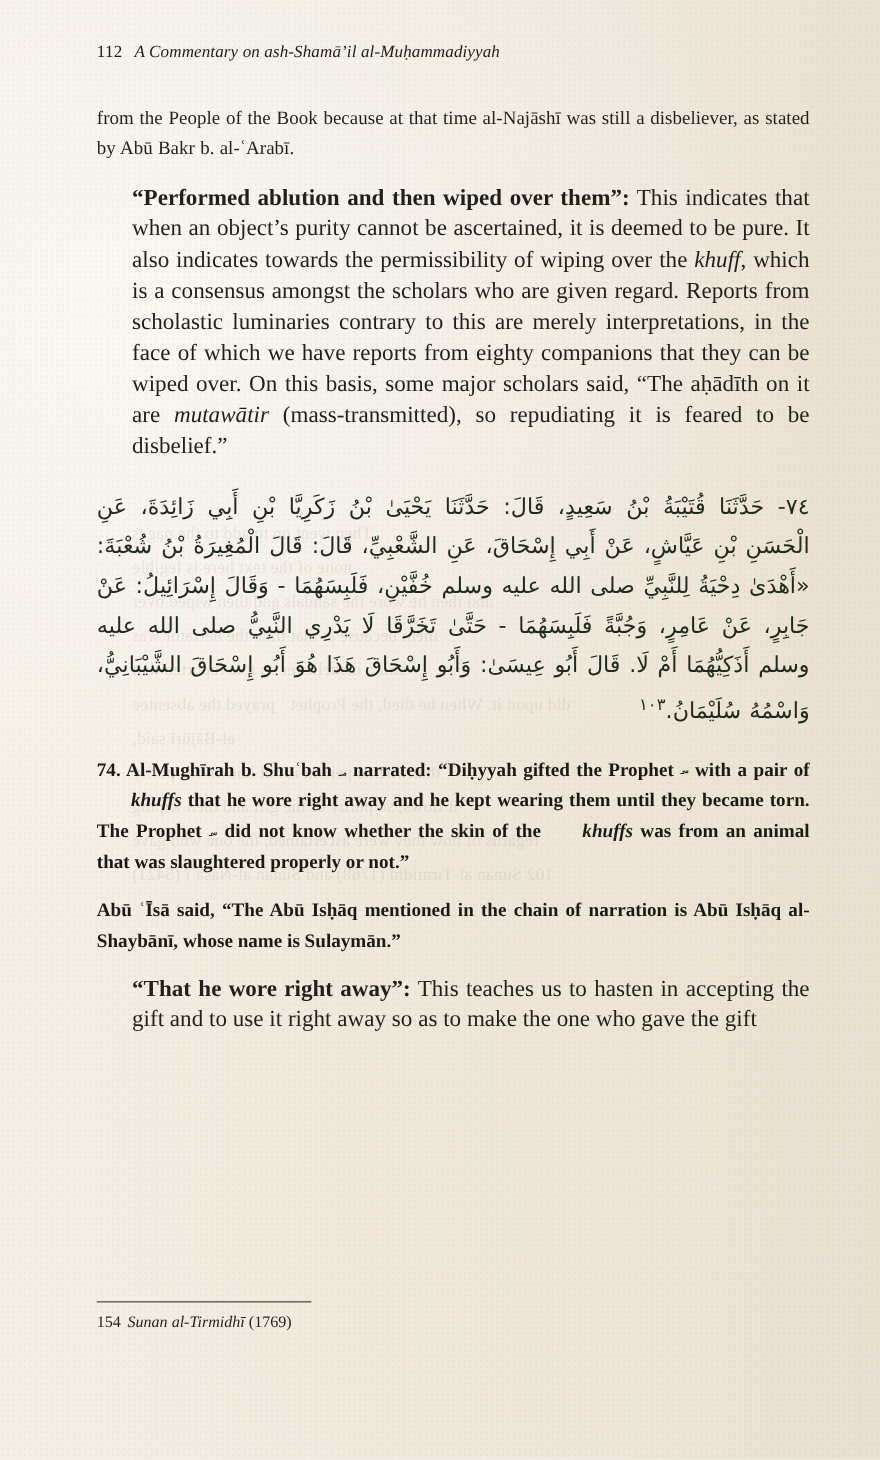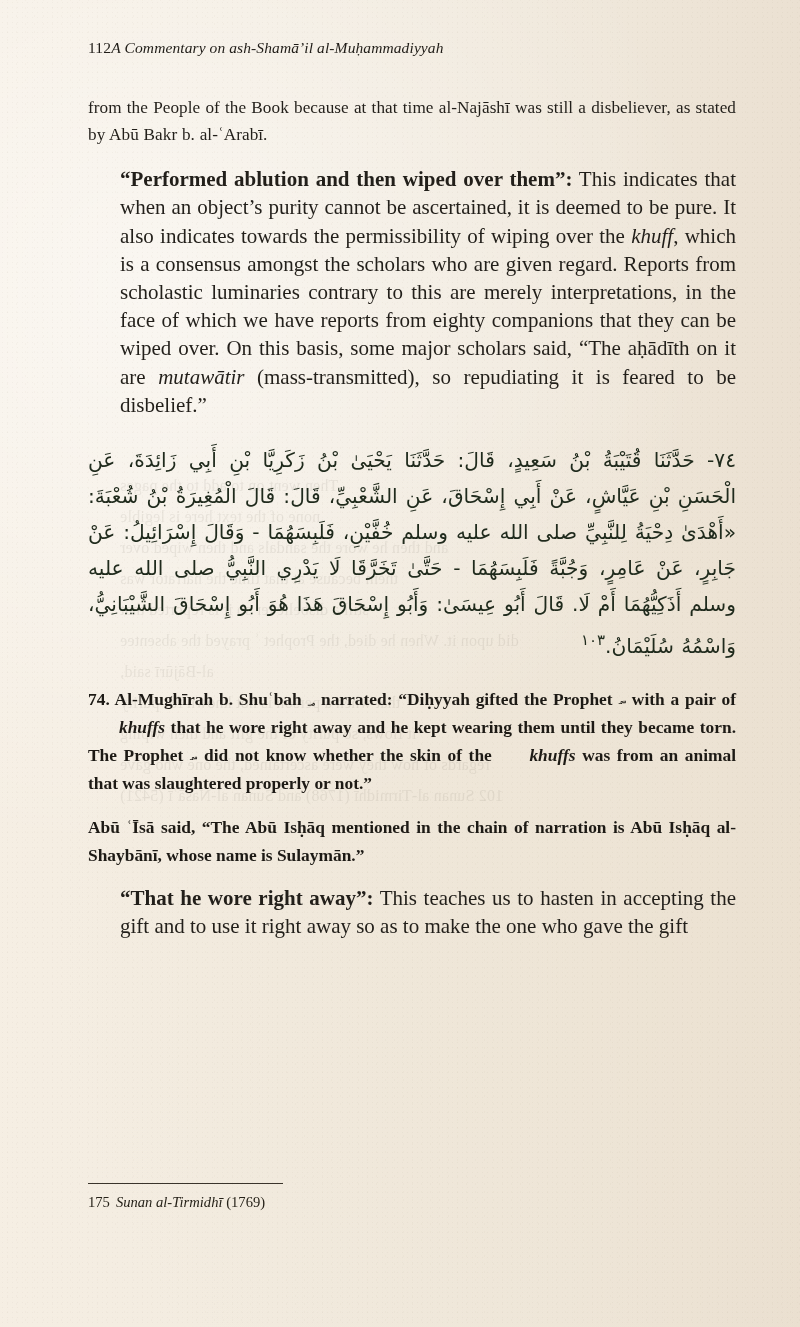--- a/index.html
+++ b/index.html
@@ -69,20 +69,21 @@
   
   .runhead {
     font-size: 15.5px;
     line-height: 20px;
     color: #1f1c17;
     white-space: nowrap;
     margin-bottom: 37px;
   }
   .runhead .folio {
     font-style: normal;
+    margin-right: 11px;
     letter-spacing: .2px;
   }
   .runhead .rh-title { font-style: italic; letter-spacing: .1px; margin-top: 20px; }
 
   
   .para {
     font-size: 17.2px;
     line-height: 26.6px;
     text-align: justify;
     text-justify: inter-word;
@@ -197,15 +198,15 @@
 
 
     <p class="trans compact">Abū ʿĪsā said, “The Abū Isḥāq mentioned in the chain of narration is Abū Isḥāq al-Shaybānī, whose name is Sulaymān.”</p>
 
 
     <div class="quote"><b class="lede">“That he wore right away”:</b><span> This teaches us to hasten in accepting the gift and to use it right away so as to make the one who gave the gift</span></div>
 
   </div>
 
   <div class="fn-rule"></div>
-  <div class="footnote"><span class="fn-num">175</span><span class="fn-src">Sunan al-Tirmidhī</span><span> (1769)</span></div>
+  <div class="footnote"><span class="fn-num">154</span><span class="fn-src">Sunan al-Tirmidhī</span><span> (1769)</span></div>
 
 </div>
 
 </body></html>

